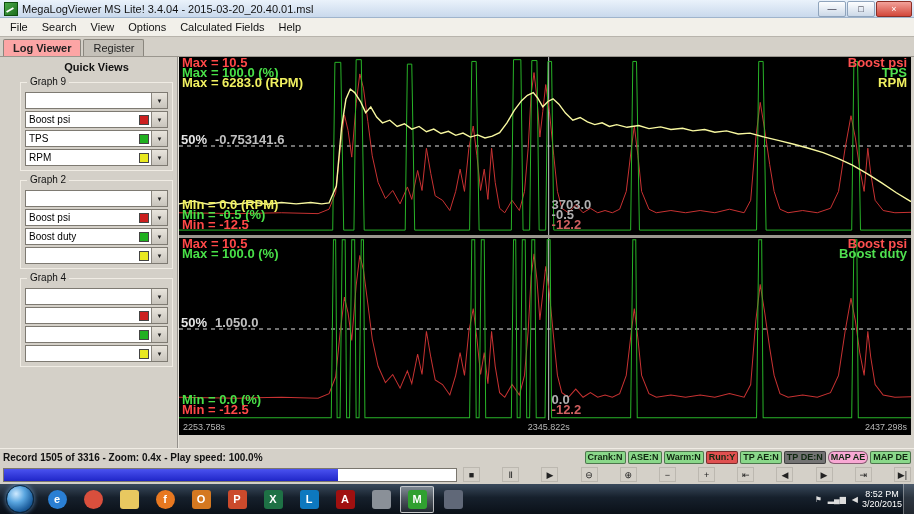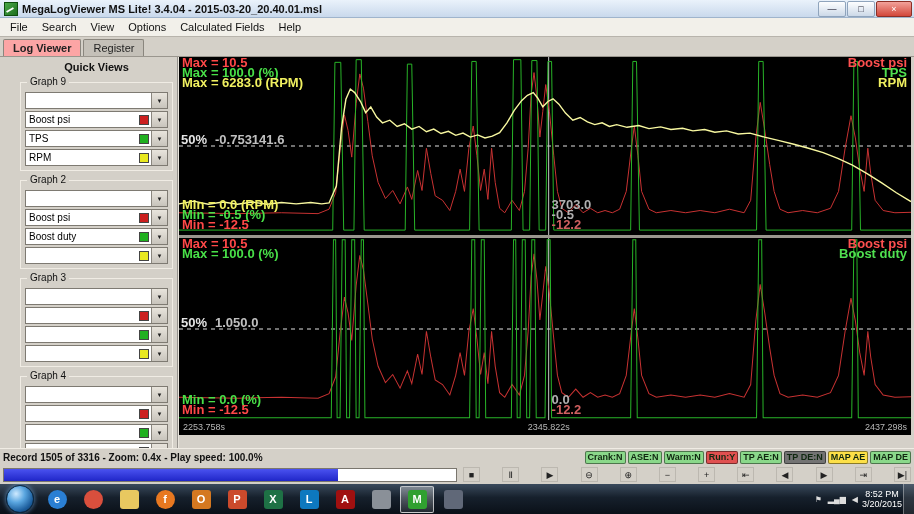--- a/index.html
+++ b/index.html
@@ -3,21 +3,21 @@
 <meta charset="utf-8">
 <style>
   html,body { margin:0; padding:0; background:#222; font-family:"Liberation Sans", sans-serif; }
   .screen { position:relative; width:914px; height:514px; background:#000; overflow:hidden; }
   .window { position:absolute; left:0; top:0; width:914px; height:484px; background:#d4d0c8; display:flex; flex-direction:column; }
 
   
   .titlebar { height:18px; background:linear-gradient(#eaf2fb,#c9d9ec); border-bottom:1px solid #9fb4cc; display:flex; align-items:center; padding:0 2px; box-sizing:border-box; }
   .app-icon { width:12px; height:12px; margin:0 4px 0 2px; background:linear-gradient(135deg,#49a849,#1d6e1d); border:1px solid #0d4d0d; position:relative; }
   .app-icon::after { content:""; position:absolute; left:1px; top:6px; width:8px; height:2px; background:#fff; transform:rotate(-30deg); }
-  .title-text { font-size:11px; color:#111;font-weight:bold; }
+  .title-text { font-size:11px; color:#111; }
   .win-btns { margin-left:auto; display:flex; }
   .win-btn { width:26px; height:14px; margin-left:1px; display:flex; align-items:center; justify-content:center; font-size:9px; border:1px solid #8fa4bc; border-radius:2px; background:linear-gradient(#fdfeff,#ccd9e8); color:#223; }
   .win-btn.close { background:linear-gradient(#f2a29a,#d2473a); color:#fff; border-color:#8c2f26; width:34px; }
 
   
   .menubar { height:18px; background:#f2f0ea; border-bottom:1px solid #b8b4ac; display:flex; align-items:center; padding-left:3px; }
   .menu-item { font-size:11px; color:#111; padding:0 7px; }
   .tabbar { height:19px; background:#d4d0c8; display:flex; align-items:flex-end; padding-left:3px; border-bottom:1px solid #9a968e; }
   .tab { font-size:11px; padding:2px 9px; border:1px solid #8a867e; border-bottom:none; background:#c4c0b8; color:#222; margin-right:2px; border-radius:2px 2px 0 0; }
   .tab.active { background:#fca5a5; font-weight:bold; }
@@ -146,42 +146,20 @@
                 <span class="combo-swatch" style="background: rgb(32, 176, 32);"></span>
                 <span class="combo-arrow">▼</span>
               </div>
               <div class="combo">
                 <span class="combo-text"></span>
                 <span class="combo-swatch" style="background: rgb(232, 232, 32);"></span>
                 <span class="combo-arrow">▼</span>
               </div>
             </div>
             <div class="qv-group">
-              <span class="qv-group-label">Graph 3</span>
-              <div class="combo">
-                <span class="combo-text"></span>
-                <span class="combo-arrow">▼</span>
-              </div>
-              <div class="combo">
-                <span class="combo-text"></span>
-                <span class="combo-swatch" style="background: rgb(204, 32, 32);"></span>
-                <span class="combo-arrow">▼</span>
-              </div>
-              <div class="combo">
-                <span class="combo-text"></span>
-                <span class="combo-swatch" style="background: rgb(32, 176, 32);"></span>
-                <span class="combo-arrow">▼</span>
-              </div>
-              <div class="combo">
-                <span class="combo-text"></span>
-                <span class="combo-swatch" style="background: rgb(232, 232, 32);"></span>
-                <span class="combo-arrow">▼</span>
-              </div>
-            </div>
-            <div class="qv-group">
               <span class="qv-group-label">Graph 4</span>
               <div class="combo">
                 <span class="combo-text"></span>
                 <span class="combo-arrow">▼</span>
               </div>
               <div class="combo">
                 <span class="combo-text"></span>
                 <span class="combo-swatch" style="background: rgb(204, 32, 32);"></span>
                 <span class="combo-arrow">▼</span>
               </div>
@@ -274,21 +252,21 @@
 
     <div class="statusrow">
       <span class="status-text">Record 1505 of 3316 - Zoom: 0.4x - Play speed: 100.0%</span>
       <span class="chips" id="chips">
           <span class="chip" style="background: rgb(138, 216, 138);">Crank:N</span>
           <span class="chip" style="background: rgb(138, 216, 138);">ASE:N</span>
           <span class="chip" style="background: rgb(138, 216, 138);">Warm:N</span>
           <span class="chip" style="background: rgb(224, 80, 80);">Run:Y</span>
           <span class="chip" style="background: rgb(138, 216, 138);">TP AE:N</span>
           <span class="chip" style="background: #737373;">TP DE:N</span>
-          <span class="chip" style="background: #fde047;">MAP AE</span>
+          <span class="chip" style="background: #f9a8d4; border-radius: 6px;">MAP AE</span>
           <span class="chip" style="background: rgb(138, 216, 138);">MAP DE</span>
         </span>
     </div>
 
     <div class="controlrow">
       <div class="progress">
         <div class="progress-fill" id="pfill" style="width: 74%;"></div>
       </div>
       <div class="ctl-btns" id="ctl-btns">
           <span class="ctl-btn">■</span>

